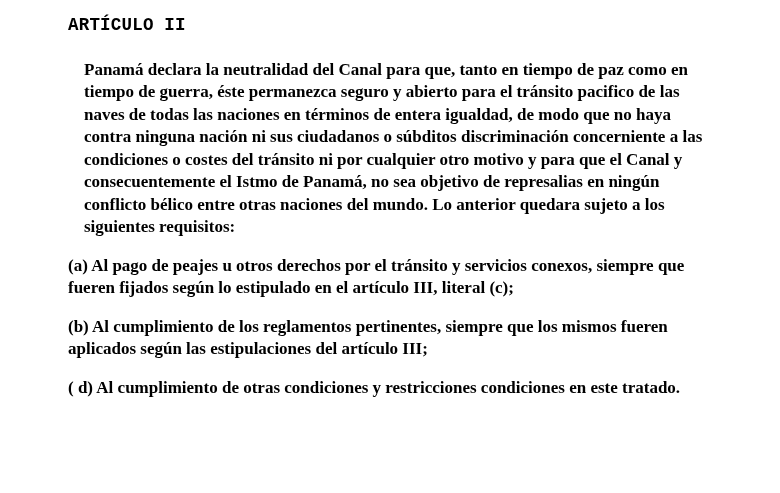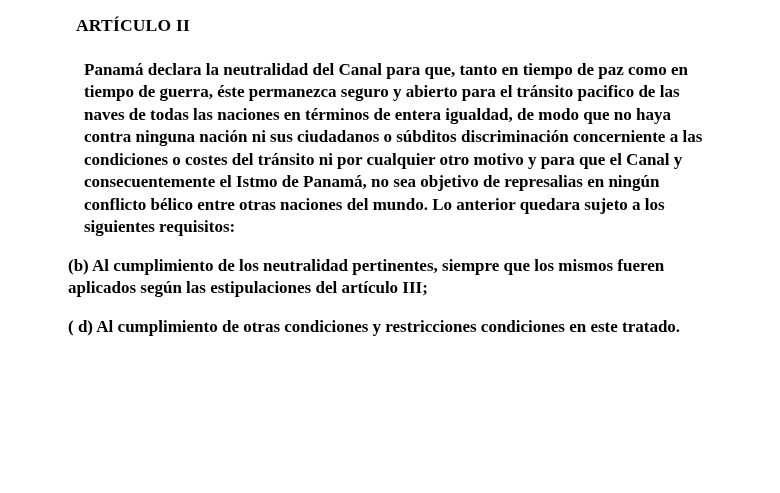--- a/index.html
+++ b/index.html
@@ -19,42 +19,44 @@
     top: 14px;
     width: 650px;
     color: #000000;
     font-family: "Liberation Serif", "DejaVu Serif", serif;
     font-weight: bold;
     font-size: 17px;
     line-height: 22.5px;
     text-align: left;
   }
   .doc-title {
-    margin: 0 0 22px 8px;
+    margin: 0 0 22px 0;
     font-size: 17.5px;
     letter-spacing: 0.2px;
+    font-family: Liberation Mono, monospace;
   }
   .doc-paragraph {
     margin: 0 0 16px 16px;
   }
   .doc-item {
     margin: 0 0 16px 0;
   }
   .doc-item:last-child {
     margin-bottom: 0;
   }
 </style>
 </head>
 <body>
 
 <div class="doc-page">
 
   <h1 class="doc-title">ARTÍCULO II</h1>
 
   <p class="doc-paragraph">Panamá declara la neutralidad del Canal para que, tanto en tiempo de paz como en tiempo de guerra, éste permanezca seguro y abierto para el tránsito pacifico de las naves de todas las naciones en términos de entera igualdad, de modo que no haya contra ninguna nación ni sus ciudadanos o súbditos discriminación concerniente a las condiciones o costes del tránsito ni por cualquier otro motivo y para que el Canal y consecuentemente el Istmo de Panamá, no sea objetivo de represalias en ningún conflicto bélico entre otras naciones del mundo. Lo anterior quedara sujeto a los siguientes requisitos:</p>
 
+  <p class="doc-item"><span>(a)</span> <span>Al pago de peajes u otros derechos por el tránsito y servicios conexos, siempre que fueren fijados según lo estipulado en el artículo III, literal (c);</span></p>
 
-  <p class="doc-item"><span>(b)</span> <span>Al cumplimiento de los neutralidad pertinentes, siempre que los mismos fueren aplicados según las estipulaciones del artículo III;</span></p>
+  <p class="doc-item"><span>(b)</span> <span>Al cumplimiento de los reglamentos pertinentes, siempre que los mismos fueren aplicados según las estipulaciones del artículo III;</span></p>
 
 
   <p class="doc-item"><span>( d)</span> <span>Al cumplimiento de otras condiciones y restricciones condiciones en este tratado.</span></p>
 
 </div>
 
 </body></html>

